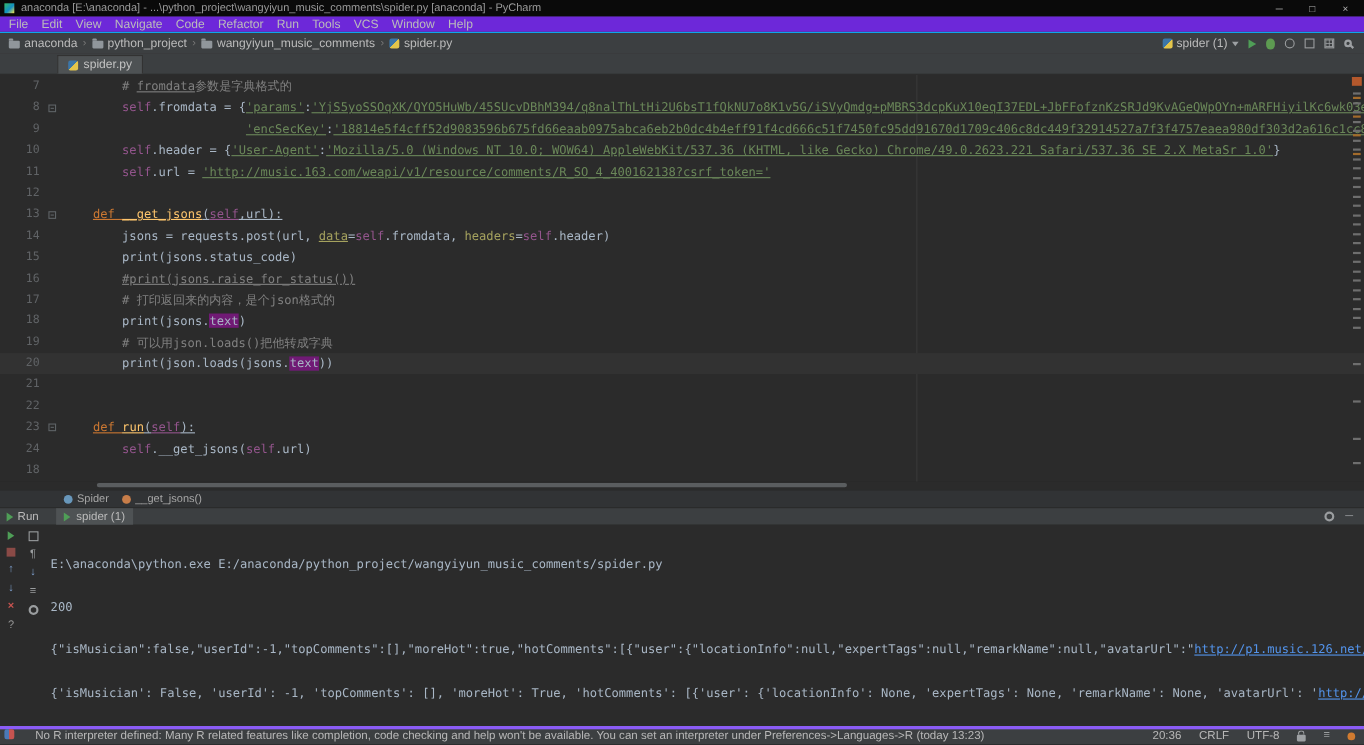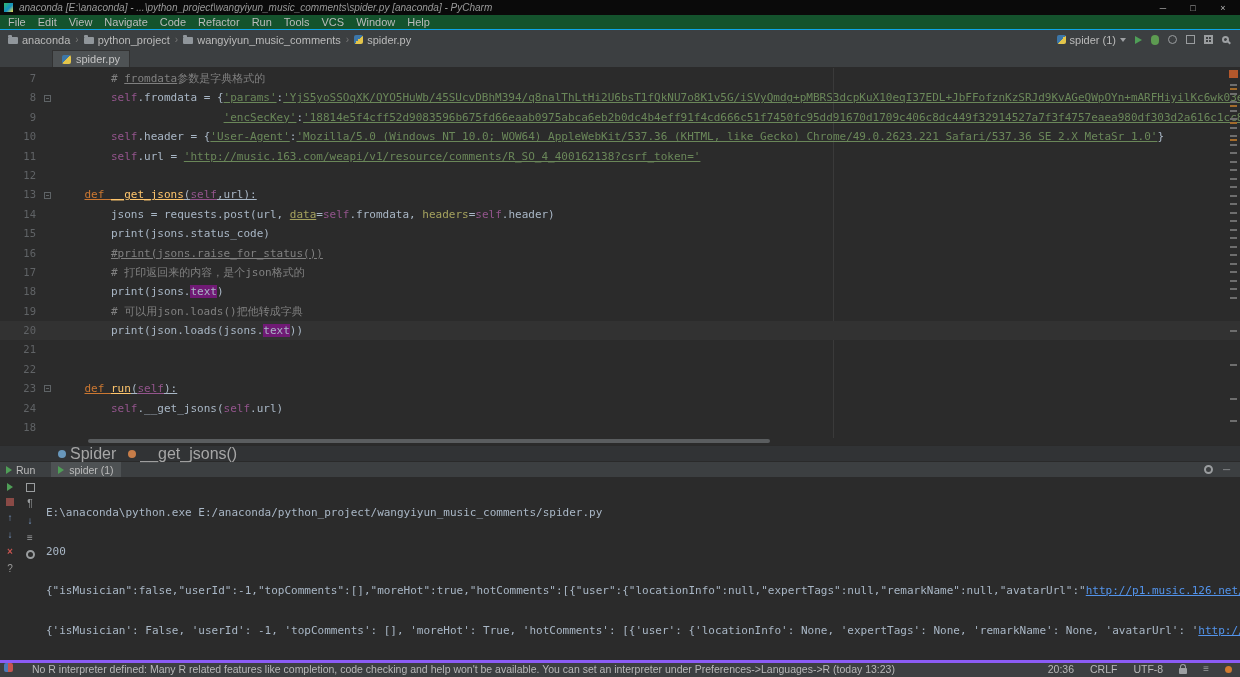--- a/index.html
+++ b/index.html
@@ -1,26 +1,26 @@
 <!DOCTYPE html>
 <html><head>
 <meta charset="utf-8">
 <style>
   html,body{margin:0;padding:0;background:#000;}
   .app{position:relative;width:1240px;height:677px;overflow:hidden;background:#2b2b2b;font-family:"Liberation Sans",sans-serif;}
 
   
   .titlebar{height:15px;background:#0a0a0a;display:flex;align-items:center;padding:0 2px 0 4px;color:#9a9a9a;font-size:10px;}
   .tb-icon{width:9px;height:9px;margin-right:6px;flex:none;background:linear-gradient(135deg,#35bb6a,#1290c3 55%,#f7e34c);}
-  .tb-title{flex:1;white-space:nowrap;overflow:hidden;font-style:italic;}
+  .tb-title{flex:1;white-space:nowrap;overflow:hidden;}
   .tb-controls{display:flex;}
   .tb-controls span{display:inline-block;width:30px;text-align:center;font-size:9px;color:#b4b4b4;cursor:default;}
 
   
-  .menubar{height:14px;background:#14532d;display:flex;align-items:center;font-size:11px;color:#bbbbbb;padding-left:2px;}
+  .menubar{height:14px;background:#6d28d9;display:flex;align-items:center;font-size:11px;color:#bbbbbb;padding-left:2px;}
   .menu-item{padding:0 6px;}
 
   
   .navbar{height:19px;background:#3c3f41;display:flex;align-items:center;font-size:11px;color:#bbbbbb;padding:0 6px;border-top:1px solid #0ea5e9;}
   .crumb{display:flex;align-items:center;gap:4px;padding:0 2px;}
   .nav-sep{color:#777;padding:0 3px;font-size:10px;}
   .nav-right{margin-left:auto;display:flex;align-items:center;gap:9px;}
   .cfg-chip{display:flex;align-items:center;gap:4px;}
   .i-caret{width:0;height:0;border-left:3px solid transparent;border-right:3px solid transparent;border-top:4px solid #9da0a3;}
 
@@ -78,21 +78,21 @@
   .stripe{position:absolute;right:0;top:0;bottom:0;width:13px;z-index:2;}
   .tick{position:absolute;right:3px;width:7px;height:2px;background:#6e6e6e;}
   .tick.orange{background:#a36b2b;}
   .stripe-ind{position:absolute;top:2px;right:2px;width:9px;height:8px;background:#b4582c;}
 
   
   .hscroll{height:7px;background:#2b2b2b;position:relative;}
   .hthumb{position:absolute;left:88px;top:1px;width:682px;height:4px;background:#5a5d5f;border-radius:2px;}
 
   
-  .crumbbar{height:15px;background:#313335;display:flex;align-items:center;gap:12px;padding-left:58px;font-size:16px;color:#a6a6a6;border-top:1px solid #2a2a2a;}
+  .crumbbar{height:15px;background:#313335;display:flex;align-items:center;gap:12px;padding-left:58px;font-size:10px;color:#a6a6a6;border-top:1px solid #2a2a2a;}
   .bc-item{display:flex;align-items:center;gap:4px;}
   .bc-ic{width:8px;height:8px;border-radius:50%;flex:none;}
   .bc-ic.cls{background:#6897bb;}
   .bc-ic.mth{background:#c77d49;}
 
   
   .run-header{height:15px;background:#3c3f41;display:flex;align-items:center;font-size:10.5px;color:#bbbbbb;padding:0 6px;border-top:1px solid #2a2a2a;gap:4px;}
   .rh-tab{display:flex;align-items:center;gap:5px;margin-left:12px;padding:0 7px;background:#4e5254;height:15px;}
   .rh-right{margin-left:auto;display:flex;align-items:center;gap:10px;padding-right:4px;}
   .run-body{height:183px;display:flex;background:#2b2b2b;}

